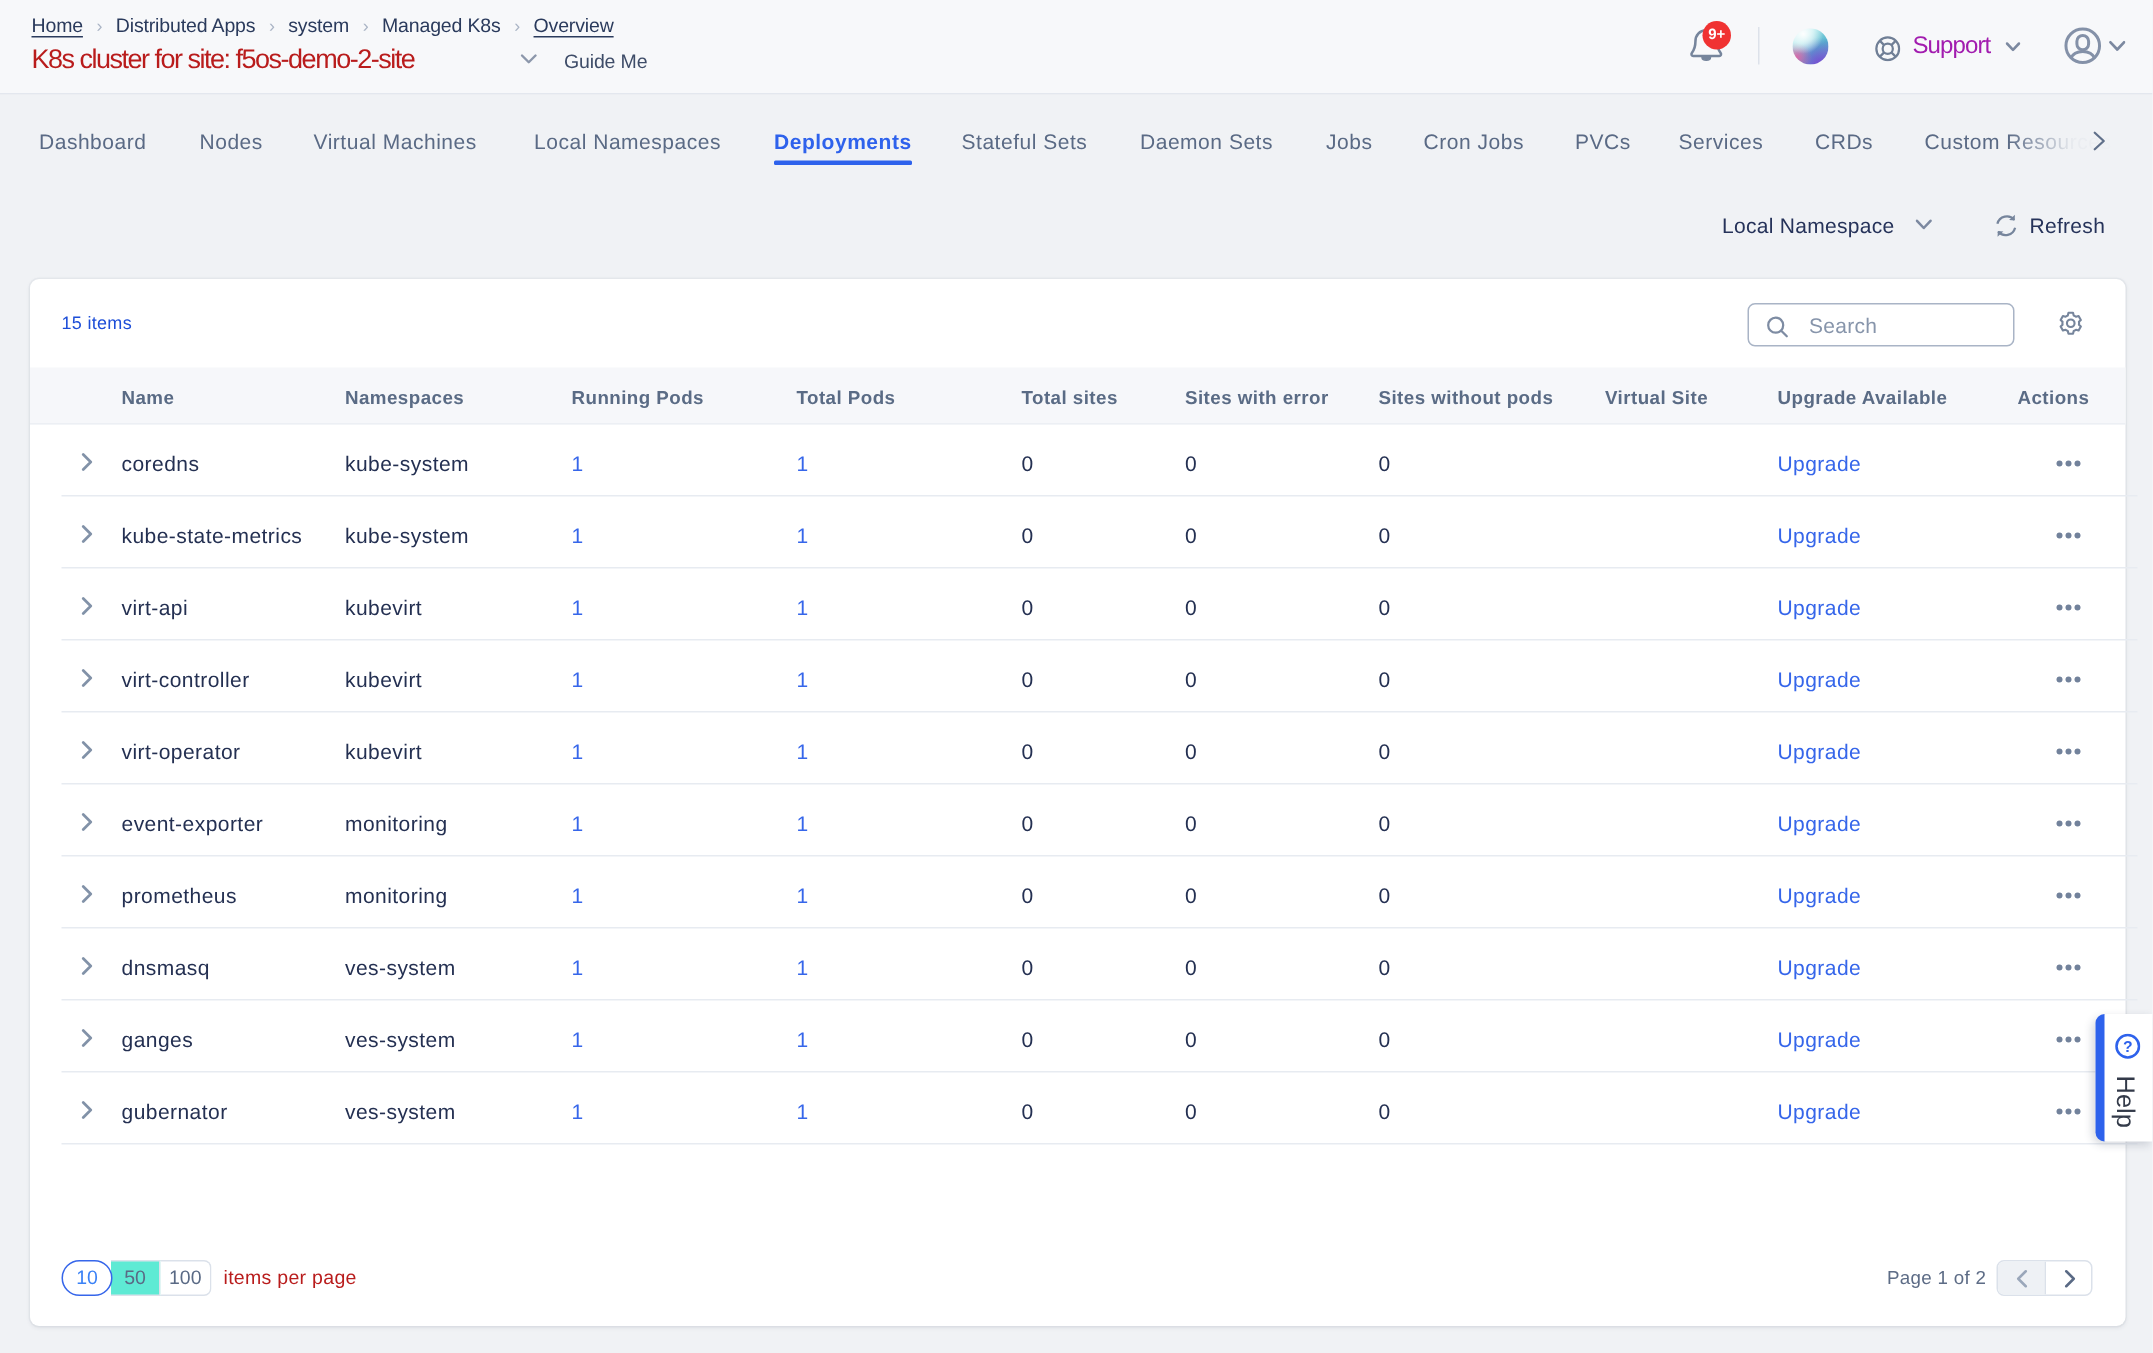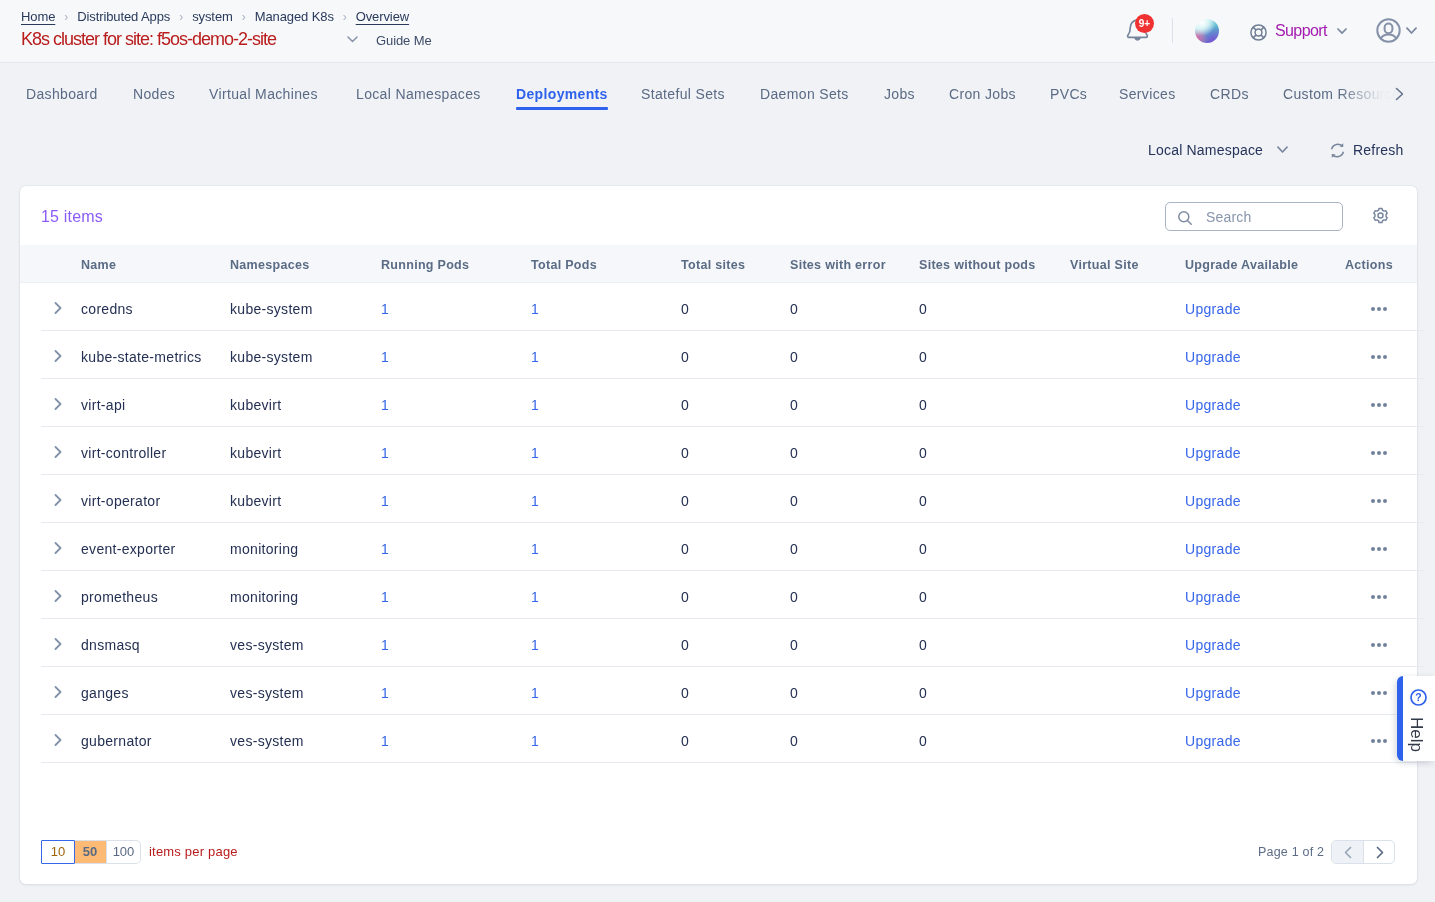--- a/index.html
+++ b/index.html
@@ -36,38 +36,38 @@
 #tabsmore { position:absolute; left:1395px; top:87px; z-index:3; }
 
 
 #lns { position:absolute; left:1148px; top:142px; font-size:14px; letter-spacing:0.2px; color:#26335a; }
 #lnschev { position:absolute; left:1277px; top:146px; }
 #refreshico { position:absolute; left:1329px; top:142px; }
 #refreshtxt { position:absolute; left:1353px; top:142px; font-size:14px; letter-spacing:0.2px; color:#26335a; }
 
 
 #card { position:absolute; left:20px; top:186px; width:1397px; height:698px; background:#fff; border-radius:6px; box-shadow:0 1px 3px rgba(40,50,80,0.09), 0 0 0 1px rgba(40,50,80,0.035); }
-#nitems { position:absolute; left:21px; top:22px; font-size:16px; letter-spacing:0.2px; color:#8b5cf6; }
+#nitems { position:absolute; left:21px; top:22px; font-size:12px; letter-spacing:0.2px; color:#1d4ed8; }
 #search { position:absolute; left:1145px; top:16px; width:178px; height:29px; border:1px solid #a9b4c6; border-radius:5px; background:#fff; }
 #search span { position:absolute; left:40px; top:6px; font-size:14px; letter-spacing:0.2px; color:#8795ab; }
 #search svg { position:absolute; left:11px; top:7px; }
 #gearico { position:absolute; left:1351px; top:20px; }
 #thead { position:absolute; left:0; top:59px; width:1397px; height:38px; background:#f6f7fa; border-bottom:1px solid #eceff4; }
 .hc { position:absolute; top:13px; font-size:12.5px; font-weight:bold; letter-spacing:0.3px; color:#5a6b85; white-space:nowrap; }
 .row { position:absolute; left:21px; width:1384px; height:48px; border-bottom:1px solid #e7ebf1; }
 .row .c { position:absolute; top:18px; font-size:14px; letter-spacing:0.3px; color:#243052; white-space:nowrap; }
 .row .c.blue { color:#3666ea; }
 .row .c { margin-left:-21px; }  
 .row .exp { position:absolute; left:13px; top:19px; width:8px; height:12px; }
 .dots { position:absolute; left:1330px; top:24px; width:37px; display:flex; gap:2px; }
 .dots i { width:4px; height:4px; border-radius:50%; background:#72829b; }
 #pager-left { position:absolute; left:21px; top:654px; height:24px; }
 .pgbox { display:inline-block; height:24px; line-height:22px; font-size:13px; text-align:center; vertical-align:top; }
-#pg10 { width:34px; border:1px solid #3666ea; color:#a16207; border-radius:1px; position:relative; z-index:2; background:#fff; }
-#pg50 { width:33px; border:1px solid #dbe1ea; border-left:none; color:#5a6a85; margin-left:-1px; background:#fdba74;font-weight:bold; }
+#pg10 { width:34px; border:1px solid #3666ea; color:#3b82f6; border-radius:12px; position:relative; z-index:2; background:#fff; }
+#pg50 { width:33px; border:1px solid #dbe1ea; border-left:none; color:#5a6a85; margin-left:-1px; background:#5eead4; }
 #pg100 { width:34px; border:1px solid #dbe1ea; border-left:none; color:#5a6a85; border-radius:0 5px 5px 0; background:#fff; }
 #ipp { position:absolute; left:108px; top:4px; font-size:13px; letter-spacing:0.2px; color:#b91c1c; white-space:nowrap; }
 #pager-right { position:absolute; left:1238px; top:654px; height:24px; }
 #pagetxt { position:absolute; left:0px; top:5px; font-size:12.5px; letter-spacing:0.2px; color:#5d6c86; white-space:nowrap;text-align:right; }
 #navbtns { position:absolute; left:73px; top:0; width:64px; height:24px; border:1px solid #dbe1ea; border-radius:5px; background:#fff; }
 #prevbtn { position:absolute; left:0; top:0; width:32px; height:22px; background:#eef1f5; border-right:1px solid #dbe1ea; border-radius:4px 0 0 4px; }
 #prevbtn svg, #nextbtn svg { position:absolute; left:12px; top:5px; }
 #nextbtn { position:absolute; left:32px; top:0; width:31px; height:22px; }
 
 

